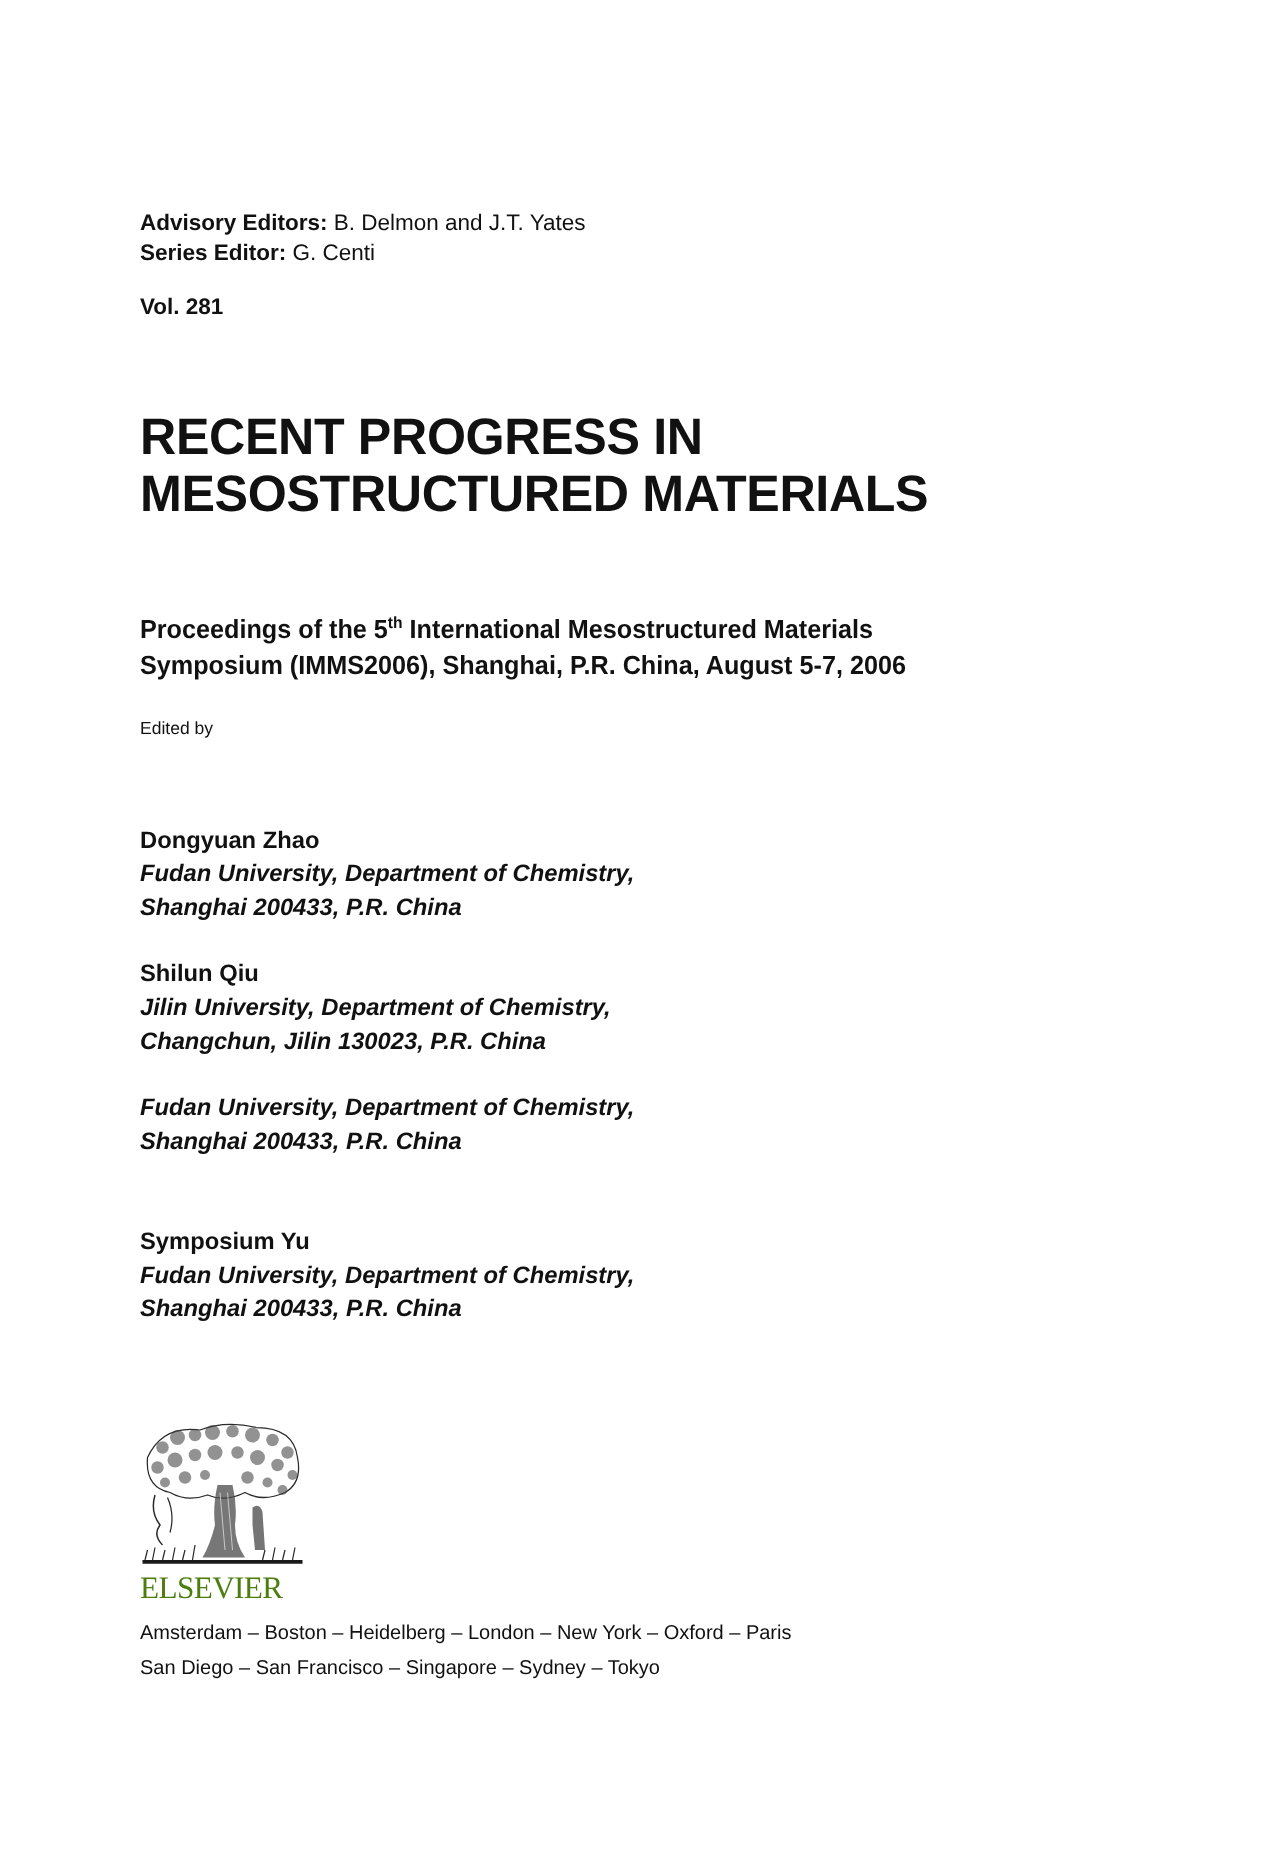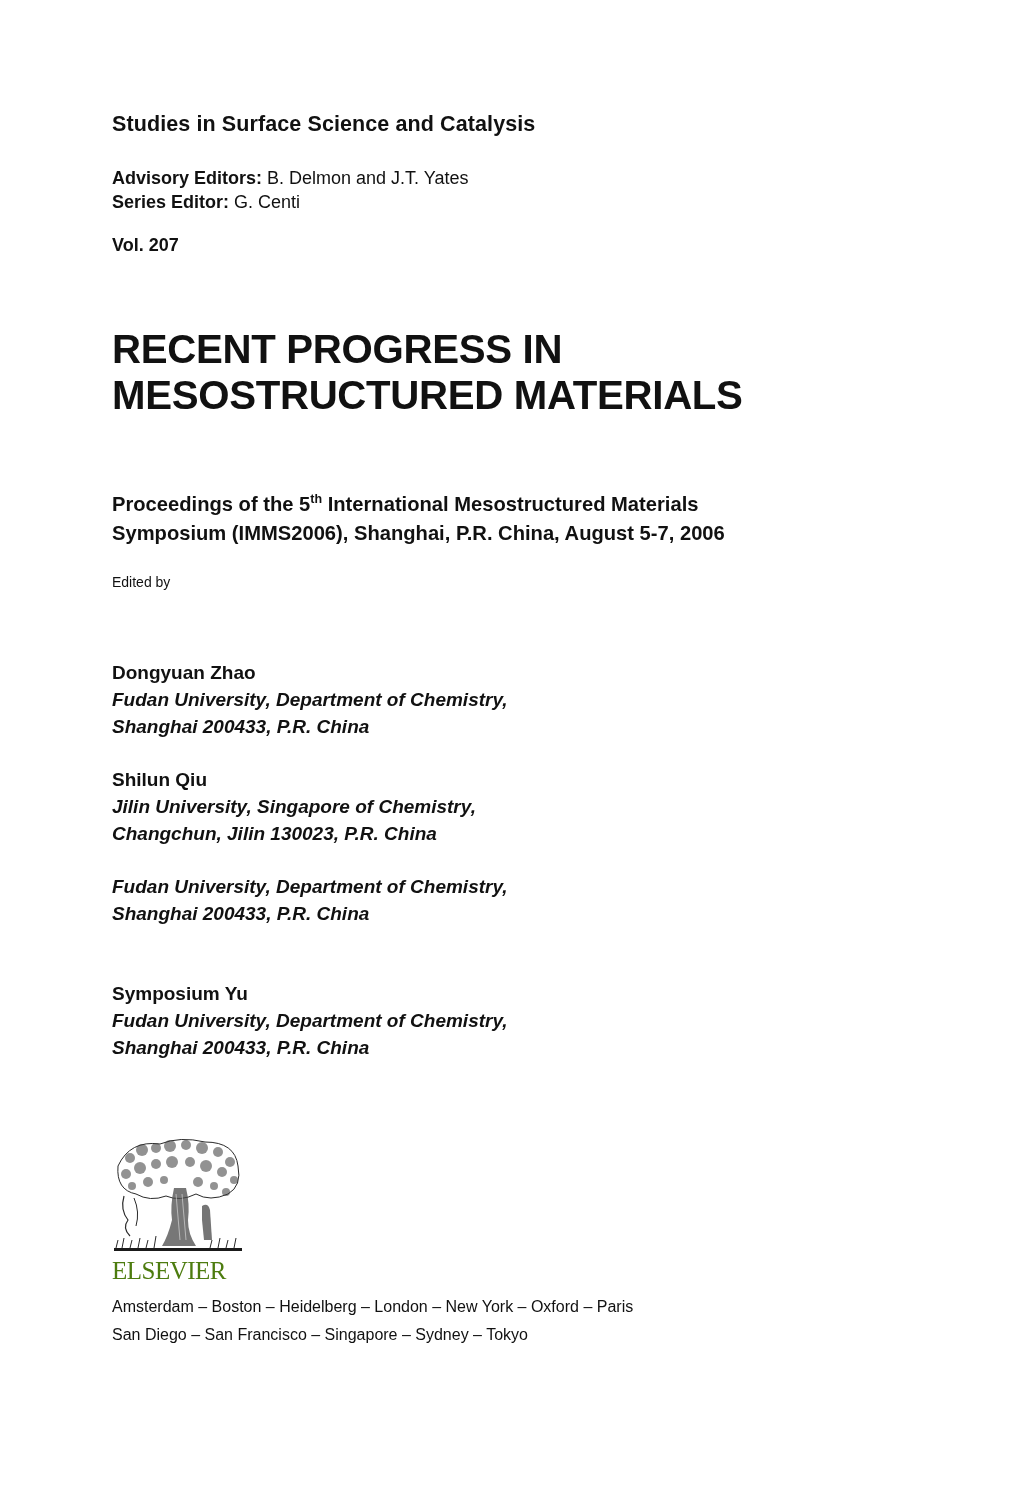--- a/index.html
+++ b/index.html
@@ -103,30 +103,29 @@
       line-height: 28px;
     }
     .cities1 { top: 1293px; }
     .cities2 { top: 1321px; }
   </style>
 </head>
 <body>
 
 <div class="page">
 
-  <div class="abs series-title">Studies in Surface Science and Catalysis</div>
 
   <div class="abs editors-line advisory">
     <span class="lbl">Advisory Editors:</span><span> B. Delmon and J.T. Yates</span>
   </div>
   <div class="abs editors-line series-ed">
     <span class="lbl">Series Editor:</span><span> G. Centi</span>
   </div>
 
-  <div class="abs volume">Vol. 207</div>
+  <div class="abs volume">Vol. 281</div>
 
   <div class="abs main-title">
     <div>RECENT PROGRESS IN</div>
     <div>MESOSTRUCTURED MATERIALS</div>
   </div>
 
   <div class="abs proceedings">
     <div><span>Proceedings of the 5</span><sup>th</sup><span> International Mesostructured Materials</span></div>
     <div>Symposium (IMMS2006), Shanghai, P.R. China, August 5-7, 2006</div>
   </div>
@@ -134,21 +133,21 @@
   <div class="abs edited-by">Edited by</div>
 
   <div class="abs editor ed1">
     <div class="name">Dongyuan Zhao</div>
     <div class="aff">Fudan University, Department of Chemistry,</div>
     <div class="aff">Shanghai 200433, P.R. China</div>
   </div>
 
   <div class="abs editor ed2">
     <div class="name">Shilun Qiu</div>
-    <div class="aff">Jilin University, Singapore of Chemistry,</div>
+    <div class="aff">Jilin University, Department of Chemistry,</div>
     <div class="aff">Changchun, Jilin 130023, P.R. China</div>
   </div>
 
   <div class="abs editor ed3">
     <div class="aff">Fudan University, Department of Chemistry,</div>
     <div class="aff">Shanghai 200433, P.R. China</div>
   </div>
 
   <div class="abs editor ed4">
     <div class="name">Symposium Yu</div>

